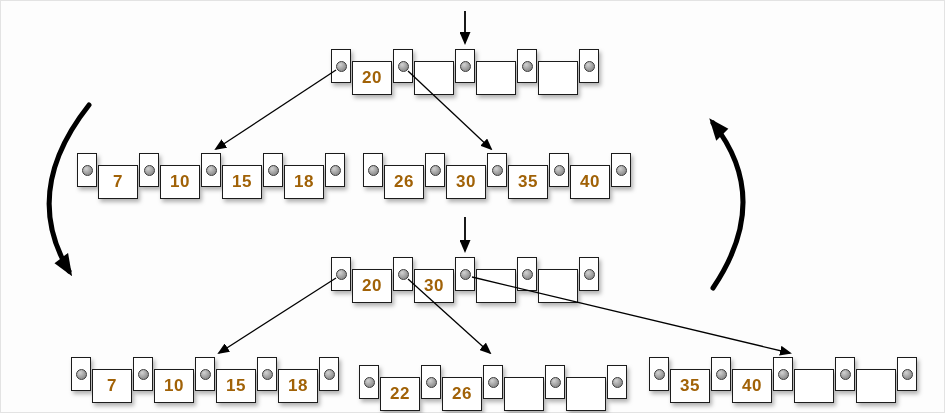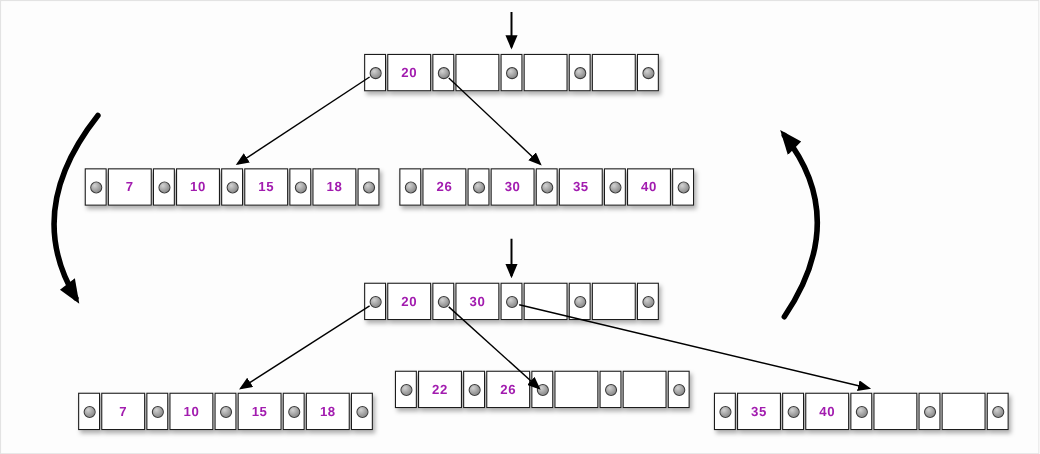--- a/index.html
+++ b/index.html
@@ -26,22 +26,23 @@
     position:absolute;display:flex;gap:1px;z-index:1;
     filter:drop-shadow(2px 3px 2px rgba(0,0,0,0.30));
   }
   .cell{
     box-sizing:border-box;height:34px;background:var(--node-fill);
     border:1.6px solid var(--node-border);
     display:flex;align-items:center;justify-content:center;
   }
   .cell.ptr{width:20px;}
   .cell.key{
-    width:40px;font-size:12px;font-weight:600;color:#a21caf;
+    width:40px;font-size:17px;font-weight:600;color:#a16207;
     letter-spacing:0.5px;
+    margin-top:12px;
   }
   .dot{
     box-sizing:border-box;width:11px;height:11px;border-radius:50%;
     border:1.6px solid var(--dot-ring);
     background:radial-gradient(circle at 35% 30%, #d2d2d2 0%, var(--dot-fill) 60%, #7d7d7d 100%);
   }
   svg.overlay{
     position:absolute;left:0;top:0;z-index:2;pointer-events:none;
   }
   svg.overlay .thin{stroke:var(--arrow);stroke-width:1.3;fill:none;}
@@ -152,21 +153,21 @@
       </div>
       <div class="cell key">15</div>
       <div class="cell ptr">
         <span class="dot"></span>
       </div>
       <div class="cell key">18</div>
       <div class="cell ptr">
         <span class="dot"></span>
       </div>
     </div>
-  <div class="bnode" style="left:358px;top:336px">
+  <div class="bnode" style="left:358px;top:364px">
       <div class="cell ptr">
         <span class="dot"></span>
       </div>
       <div class="cell key">22</div>
       <div class="cell ptr">
         <span class="dot"></span>
       </div>
       <div class="cell key">26</div>
       <div class="cell ptr">
         <span class="dot"></span>

